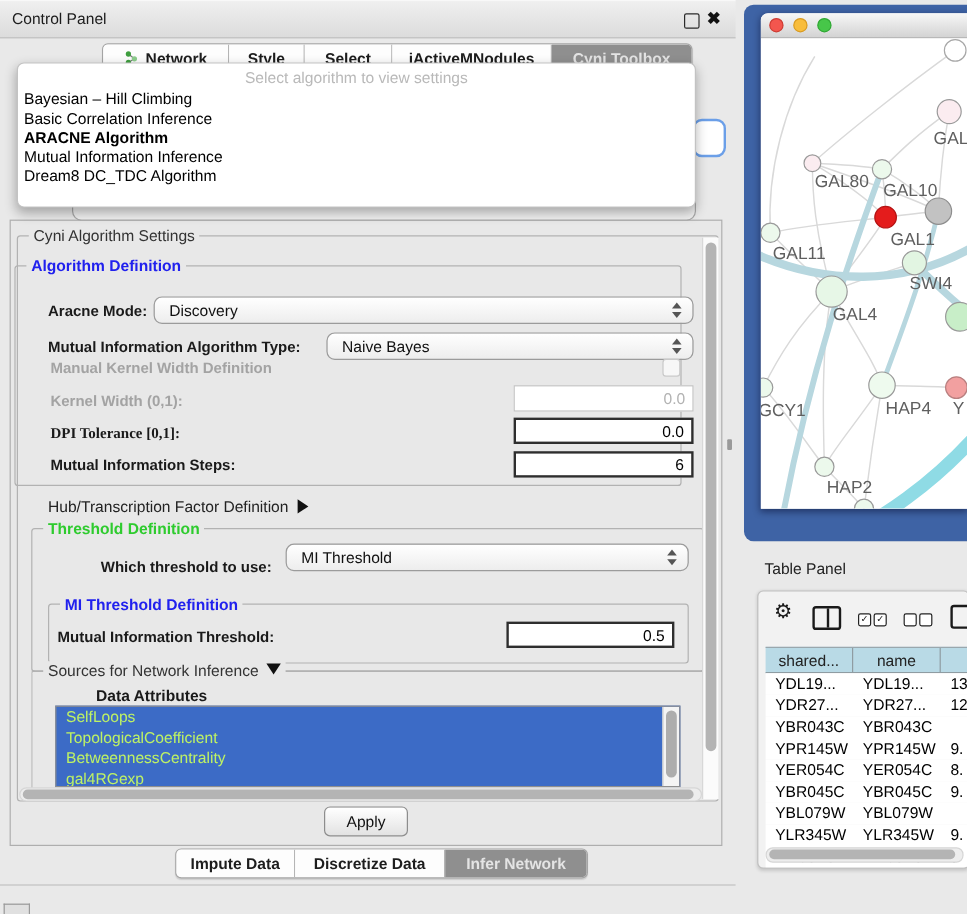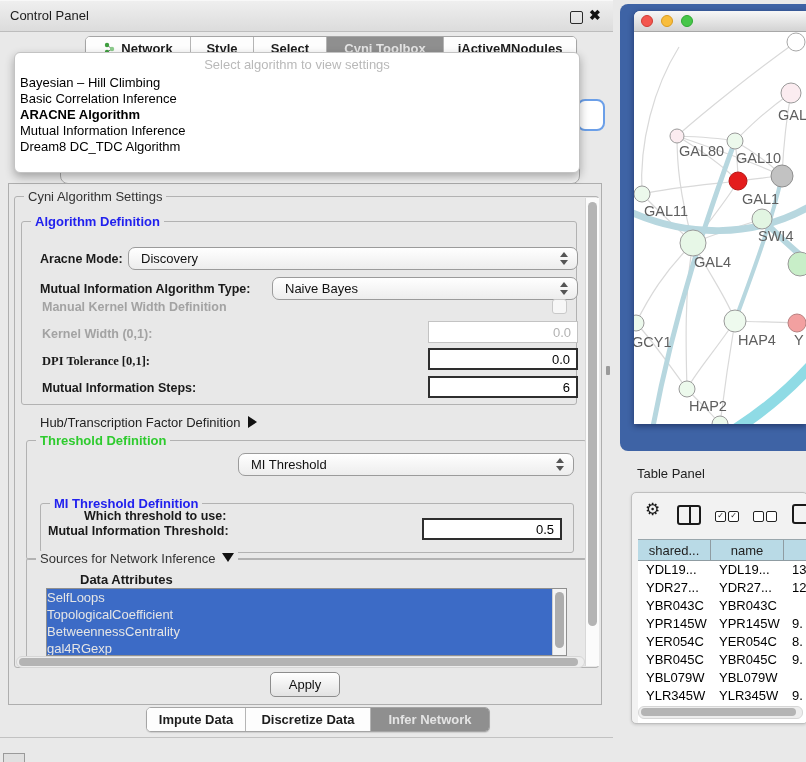--- a/index.html
+++ b/index.html
@@ -41,21 +41,21 @@
           justify-content:flex-end;padding-right:6px;box-sizing:border-box;}
   .tfield.en{border:2px solid #2e2e2e;color:#000;}
   .tfield.dis{border:1px solid #c3c3c3;color:#b2b2b2;}
   .checkbox{position:absolute;width:13px;height:13px;border:1px solid #c9c9c9;border-radius:3px;background:#f7f7f7;}
   .tri-right{display:inline-block;width:0;height:0;border-top:6px solid transparent;border-bottom:6px solid transparent;
              border-left:9px solid #111;vertical-align:-1px;margin-left:8px;}
   .tri-down{display:inline-block;width:0;height:0;border-left:6px solid transparent;border-right:6px solid transparent;
             border-top:9px solid #111;vertical-align:1px;margin-left:6px;}
   
   #attr-list{left:46px;top:588px;width:519px;height:66px;background:#3c6bc6;border:1px solid #8f8f8f;overflow:hidden;}
-  .attr-item{height:17px;line-height:17px;padding-left:0;color:#e5e5e5;font-size:13px;}
+  .attr-item{height:17px;line-height:17px;padding-left:8px;color:#bef264;font-size:13px;}
   #attr-sb{position:absolute;right:0;top:0;width:13px;height:66px;background:#f4f4f4;border-left:1px solid #cfcfcf;}
   #attr-sb .thumb{position:absolute;left:2px;top:3px;width:9px;height:56px;background:#adadad;border-radius:5px;}
   
   .vsb{background:#fbfbfb;border-left:1px solid #d8d8d8;}
   .vsb .thumb{position:absolute;left:2px;width:9px;background:#b4b4b4;border-radius:5px;}
   .hsb{background:#ededed;border:1px solid #d6d6d6;border-radius:6px;}
   .hsb .thumb{position:absolute;top:1px;height:8px;background:#b4b4b4;border-radius:5px;}
   
   #algo-popup{left:14px;top:52px;width:566px;height:121px;background:#fff;border:1px solid #c3c3c3;border-radius:6px;
               box-shadow:0 4px 10px rgba(0,0,0,.30);z-index:50;padding-top:4px;box-sizing:border-box;}
@@ -118,25 +118,25 @@
           <circle cx="9" cy="7" r="2.2" fill="#8ccc8c"></circle>
         </svg>
         <span>Network</span>
       </div>
       <div class="tabseg" style="width:54px;">
         <span>Style</span>
       </div>
       <div class="tabseg" style="width:64px;">
         <span>Select</span>
       </div>
+      <div class="tabseg" style="width:124px;">
+        <span>jActiveMNodules</span>
+      </div>
       <div class="tabseg sel" style="width:108px;">
         <span>Cyni Toolbox</span>
-      </div>
-      <div class="tabseg" style="width:124px;">
-        <span>jActiveMNodules</span>
       </div>
     </div>
 
     <div class="sliver-combo abs"></div>
     <div class="sliver-blue abs"></div>
 
     <div id="algo-popup" class="abs">
       <div class="ph">Select algorithm to view settings</div>
       <div class="it">Bayesian – Hill Climbing</div>
       <div class="it">Basic Correlation Inference</div>
@@ -144,21 +144,21 @@
       <div class="it">Mutual Information Inference</div>
       <div class="it">Dream8 DC_TDC Algorithm</div>
     </div>
 
     <div id="tabpanel" class="abs"></div>
 
     <div class="group" style="left:14px;top:196px;width:583px;height:470px;">
       <div class="gtitle">Cyni Algorithm Settings</div>
     </div>
 
-    <div class="group" style="left:21px;top:221px;width:554px;height:182px;">
+    <div class="group" style="left:12px;top:221px;width:554px;height:182px;">
       <div class="gtitle blue">Algorithm Definition</div>
     </div>
 
     <div class="flabel" style="left:40px;top:252px;">Aracne Mode:</div>
     <div class="combo" style="left:128px;top:247px;width:450px;">
       <span>Discovery</span>
       <div class="spin">
           <div class="up"></div>
           <div class="dn"></div>
         </div>
@@ -185,21 +185,21 @@
     <div class="flabel" style="left:42px;top:381px;">Mutual Information Steps:</div>
     <div class="tfield en" style="left:428px;top:376px;width:150px;">6</div>
 
     <div class="flabel plain" style="left:40px;top:415px;">
       <span>Hub/Transcription Factor Definition</span><span class="tri-right"></span>
     </div>
 
     <div class="group" style="left:26px;top:440px;width:559px;height:118px;">
       <div class="gtitle green">Threshold Definition</div>
     </div>
-    <div class="flabel" style="left:84px;top:466px;margin-top:43px;">Which threshold to use:</div>
+    <div class="flabel" style="left:84px;top:466px;">Which threshold to use:</div>
     <div class="combo" style="left:238px;top:453px;width:336px;text-align:right;">
       <span>MI Threshold</span>
       <div class="spin">
           <div class="up"></div>
           <div class="dn"></div>
         </div>
     </div>
     <div class="group" style="left:40px;top:503px;width:532px;height:48px;">
       <div class="gtitle blue">MI Threshold Definition</div>
     </div>

